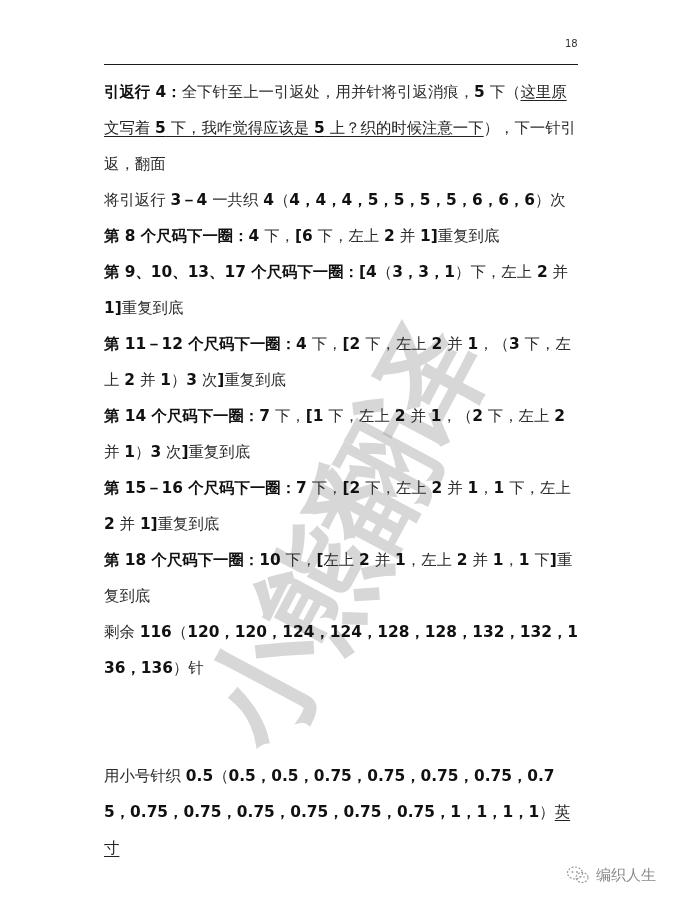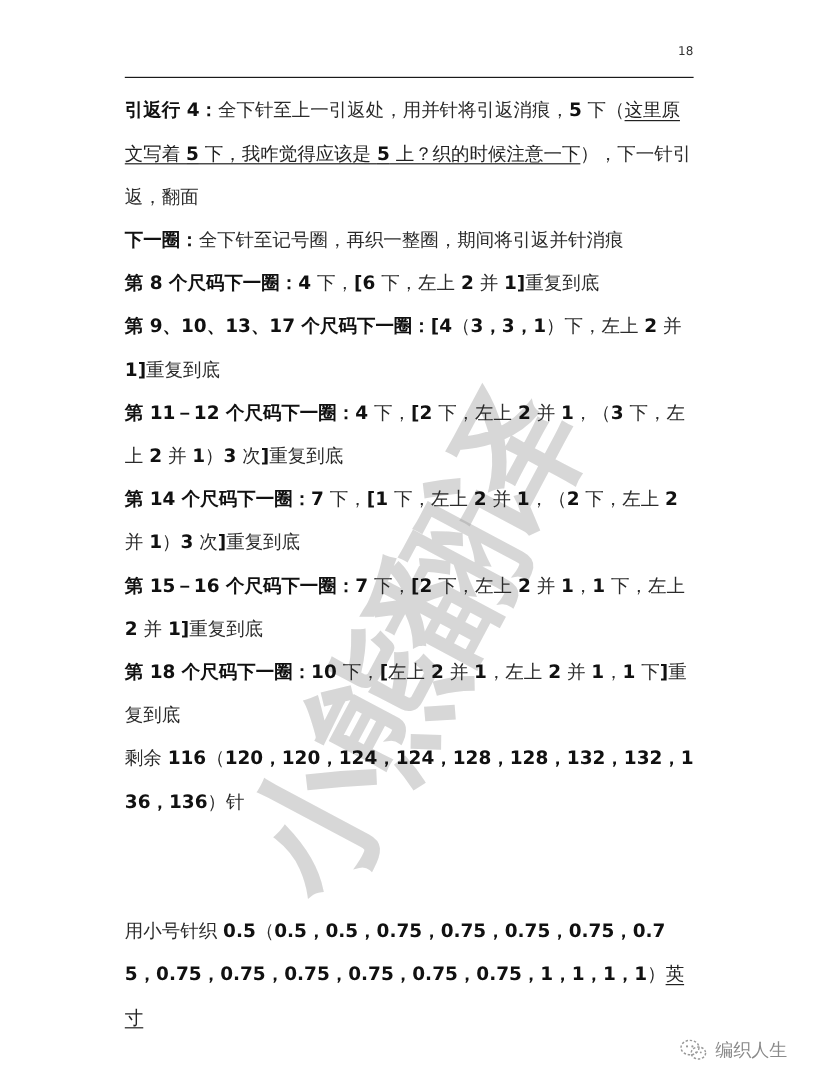--- a/index.html
+++ b/index.html
@@ -44,21 +44,21 @@
 </head>
 <body>
 
 <div class="page-number">18</div>
 <div class="header-rule"></div>
 
 <div class="watermark">小熊翻译</div>
 
 <div class="content" id="content">
     <p class="para"><span class="b">引返行 4：</span><span class="n">全下针至上一引返处，用并针将引返消痕，</span><span class="b">5</span><span class="n"> 下（</span><span class="u">这里原文写着 </span><span class="b u">5</span><span class="u"> 下，我咋觉得应该是 </span><span class="b u">5</span><span class="u"> 上？织的时候注意一下</span><span class="n">），下一针引返，翻面</span></p>
-    <p class="para"><span class="b">下一圈：</span><span class="n">全下针至记号圈，再织一整圈，期间将引返并针消痕</span></p>
+    <p class="para"><span class="n">将引返行 </span><span class="b">3－4</span><span class="n"> 一共织 </span><span class="b">4</span><span class="n">（</span><span class="b">4，4，4，5，5，5，5，6，6，6</span><span class="n">）次</span></p>
     <p class="para"><span class="b">第 8 个尺码下一圈：</span><span class="b">4</span><span class="n"> 下，</span><span class="b">[6</span><span class="n"> 下，左上 </span><span class="b">2</span><span class="n"> 并 </span><span class="b">1]</span><span class="n">重复到底</span></p>
     <p class="para"><span class="b">第 9、10、13、17 </span><span class="b">个尺码下一圈：</span><span class="b">[4</span><span class="n">（</span><span class="b">3，3，1</span><span class="n">）下，左上 </span><span class="b">2</span><span class="n"> 并 </span><span class="b">1]</span><span class="n">重复到底</span></p>
     <p class="para"><span class="b">第 11－12 个尺码下一圈：</span><span class="b">4</span><span class="n"> 下，</span><span class="b">[2</span><span class="n"> 下，左上 </span><span class="b">2</span><span class="n"> 并 </span><span class="b">1</span><span class="n">，（</span><span class="b">3</span><span class="n"> 下，左上 </span><span class="b">2</span><span class="n"> 并 </span><span class="b">1</span><span class="n">）</span><span class="b">3</span><span class="n"> 次</span><span class="b">]</span><span class="n">重复到底</span></p>
     <p class="para"><span class="b">第 14 个尺码下一圈：</span><span class="b">7</span><span class="n"> 下，</span><span class="b">[1</span><span class="n"> 下，左上 </span><span class="b">2</span><span class="n"> 并 </span><span class="b">1</span><span class="n">，（</span><span class="b">2</span><span class="n"> 下，左上 </span><span class="b">2</span><span class="n"> 并 </span><span class="b">1</span><span class="n">）</span><span class="b">3</span><span class="n"> 次</span><span class="b">]</span><span class="n">重复到底</span></p>
     <p class="para"><span class="b">第 15－16 个尺码下一圈：</span><span class="b">7</span><span class="n"> 下，</span><span class="b">[2</span><span class="n"> 下，左上 </span><span class="b">2</span><span class="n"> 并 </span><span class="b">1</span><span class="n">，</span><span class="b">1</span><span class="n"> 下，左上 </span><span class="b">2</span><span class="n"> 并 </span><span class="b">1]</span><span class="n">重复到底</span></p>
     <p class="para"><span class="b">第 18 个尺码下一圈：</span><span class="b">10</span><span class="n"> 下，</span><span class="b">[</span><span class="n">左上 </span><span class="b">2</span><span class="n"> 并 </span><span class="b">1</span><span class="n">，左上 </span><span class="b">2</span><span class="n"> 并 </span><span class="b">1</span><span class="n">，</span><span class="b">1</span><span class="n"> 下</span><span class="b">]</span><span class="n">重复到底</span></p>
     <p class="para"><span class="n">剩余 </span><span class="b">116</span><span class="n">（</span><span class="b">120，120，124，124，128，128，132，132，136，136</span><span class="n">）针</span></p>
     <p class="para spacer"></p>
     <p class="para"><span class="n">用小号针织 </span><span class="b">0.5</span><span class="n">（</span><span class="b">0.5，0.5，0.75，0.75，0.75，0.75，0.75，0.75，0.75，0.75，0.75，0.75，0.75，1，1，1，1</span><span class="n">）</span><span class="u">英寸</span></p>
   </div>

